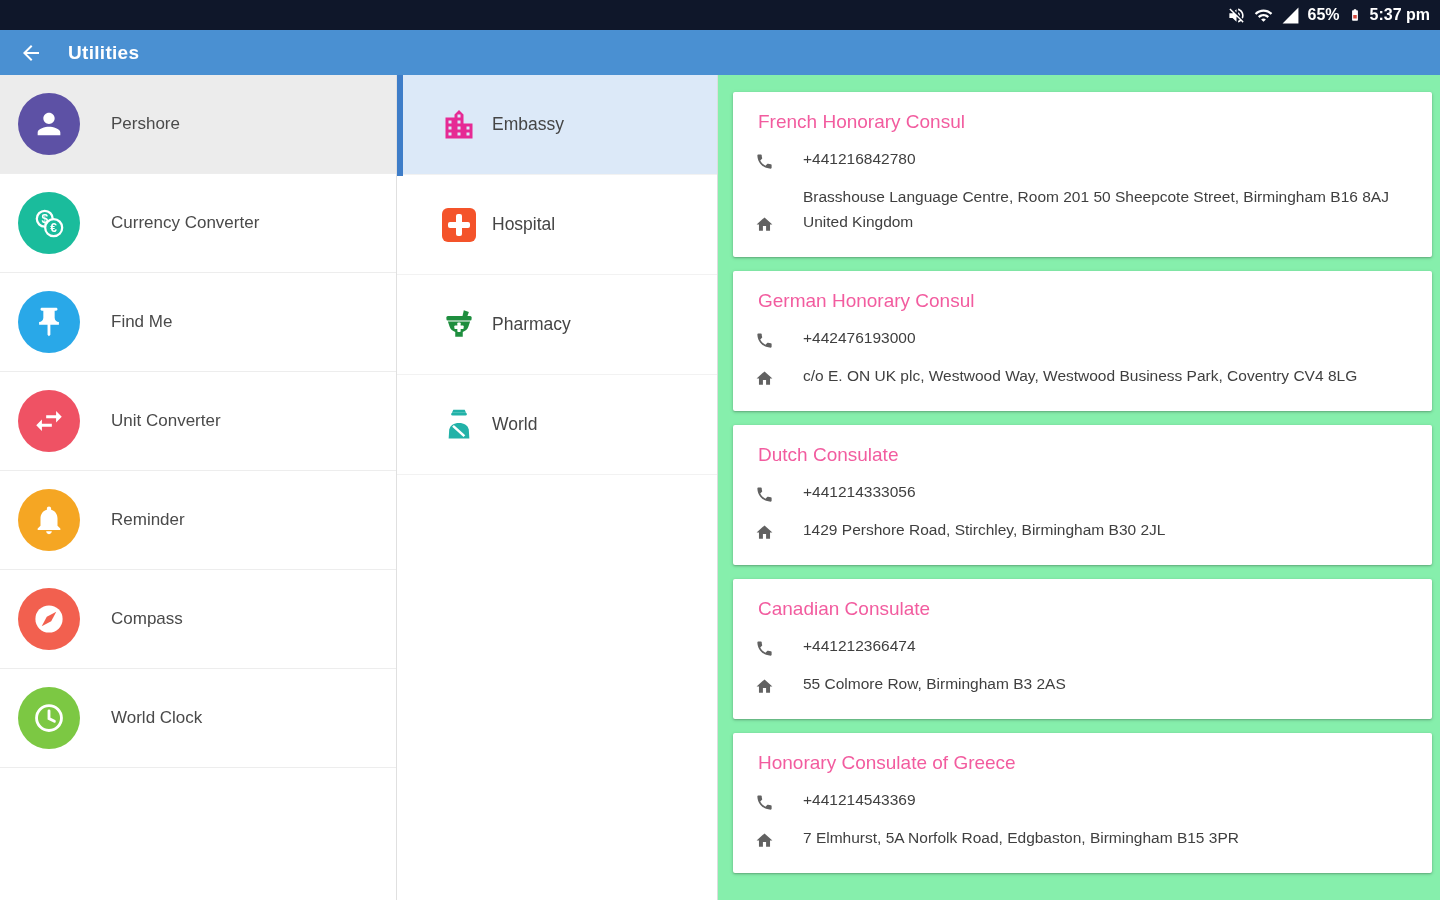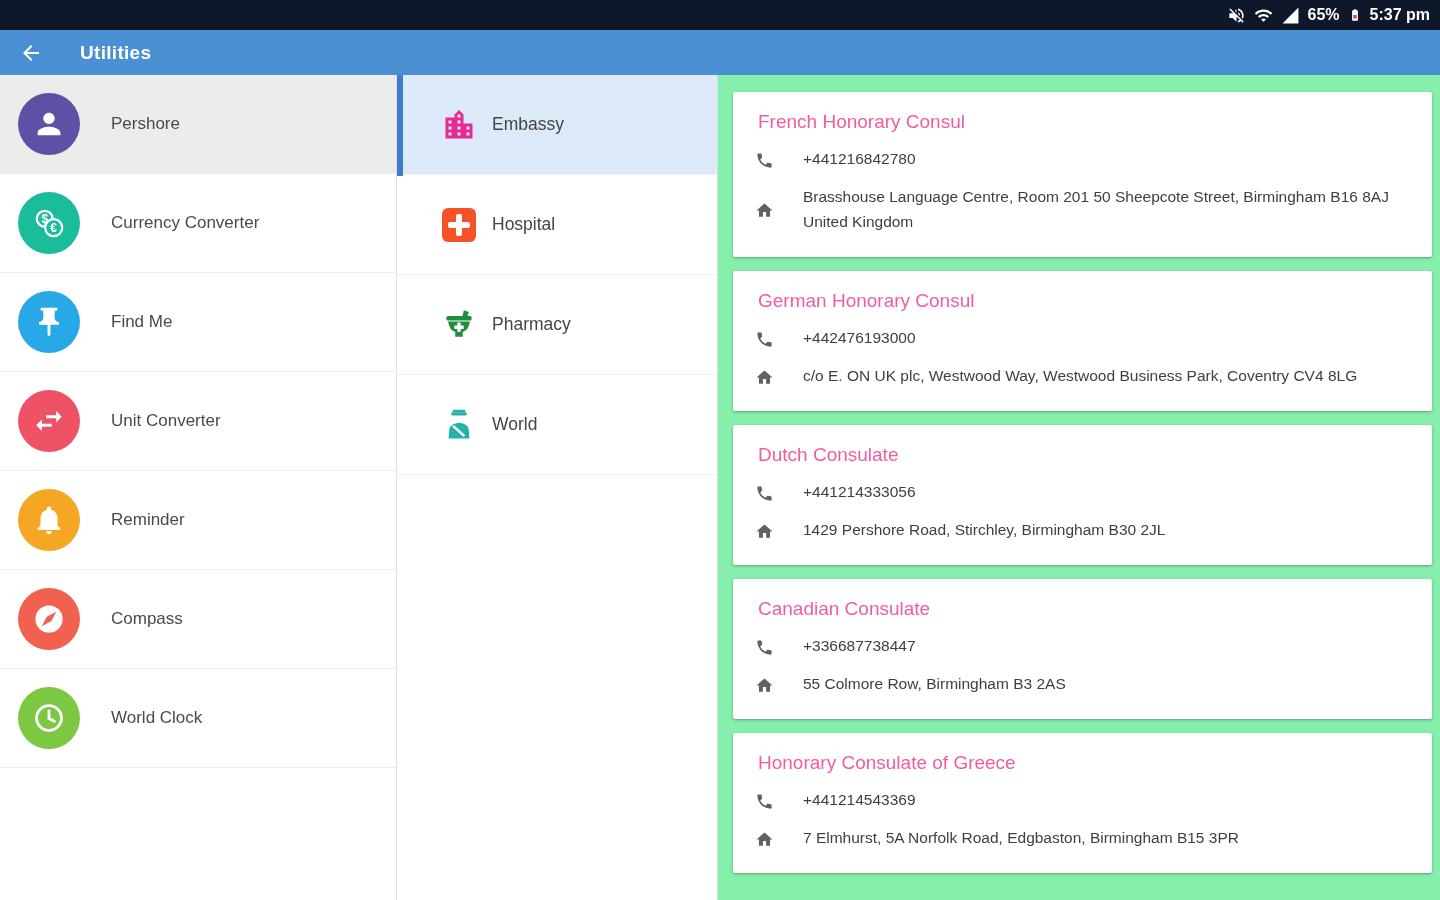--- a/index.html
+++ b/index.html
@@ -7,21 +7,21 @@
   body { font-family:"Liberation Sans", sans-serif; background:#fff; }
 
   
   .status-bar { height:30px; background:#0f172a; display:flex; align-items:center;
     justify-content:flex-end; gap:8px; padding-right:10px; color:#fff;
     font-weight:bold; font-size:16px; }
   .status-bar svg { display:block; }
 
   
   .app-bar { height:45px; background:#4a90d2; display:flex; align-items:center;
-    padding:15px 16px; gap:34px; color:#fff; }
+    padding:15px 16px; gap:22px; color:#fff; }
   .back-btn { width:30px; height:30px; display:flex; align-items:center;
     justify-content:center; cursor:pointer; }
   .app-title { font-size:19px; font-weight:bold; letter-spacing:.3px; }
 
   
   .content { position:relative; display:flex; height:825px; background:#fff; }
 
   
   .sidebar { width:397px; flex:none; border-right:1px solid #e0e0e0; background:#fff; }
   .side-row { height:99px; display:flex; align-items:center; padding-left:18px;
@@ -42,21 +42,21 @@
   .cat-icon { width:36px; height:36px; flex:none; display:flex;
     align-items:center; justify-content:center; }
   .cat-label { font-size:17.5px; color:#454545; }
 
   
   .results { flex:1; background:#86efac; padding:17px 8px 0 15px; overflow:hidden; }
   .card { background:#fff; border-radius:2px; margin-bottom:14px;
     padding:19px 22px 23px 22px; cursor:pointer;
     box-shadow:0 1px 2px rgba(0,0,0,.22), 0 1px 4px rgba(0,0,0,.12); }
   .card-title { color:#f25c9f; font-size:19px; padding-left:3px; margin-bottom:10px; }
-  .card-row { display:flex; align-items:center; gap:29px; margin-top:13px;
+  .card-row { display:flex; align-items:flex-end; gap:29px; margin-top:13px;
     color:#3f3f3f; font-size:15.5px; line-height:25px; padding-right:18px; }
   .card-row svg { flex:none; margin-top:3px; }
 
   .round-sq { width:34px; height:34px; border-radius:6px; position:relative; }
   .round-sq .bar-v { position:absolute; left:14px; top:6px; width:6px; height:22px;
     background:#fff; border-radius:2px; }
   .round-sq .bar-h { position:absolute; left:6px; top:14px; width:22px; height:6px;
     background:#fff; border-radius:2px; }
 </style>
 </head>
@@ -269,21 +269,21 @@
         <span>1429 Pershore Road, Stirchley, Birmingham B30 2JL</span>
       </div>
     </div>
 
     <div class="card">
       <div class="card-title">Canadian Consulate</div>
       <div class="card-row">
         <svg width="19" height="19" viewBox="0 0 24 24" fill="#616161">
             <path d="M6.62 10.79c1.44 2.83 3.76 5.14 6.59 6.59l2.2-2.2c.27-.27.67-.36 1.02-.24 1.12.37 2.33.57 3.57.57.55 0 1 .45 1 1V20c0 .55-.45 1-1 1-9.39 0-17-7.61-17-17 0-.55.45-1 1-1h3.5c.55 0 1 .45 1 1 0 1.25.2 2.45.57 3.57.11.35.03.74-.25 1.02l-2.2 2.2z"></path>
           </svg>
-        <span>+336687738447</span>
+        <span>+441212366474</span>
       </div>
       <div class="card-row">
         <svg width="19" height="19" viewBox="0 0 24 24" fill="#616161">
             <path d="M10 20v-6h4v6h5v-8h3L12 3 2 12h3v8z"></path>
           </svg>
         <span>55 Colmore Row, Birmingham B3 2AS</span>
       </div>
     </div>
 
     <div class="card">

